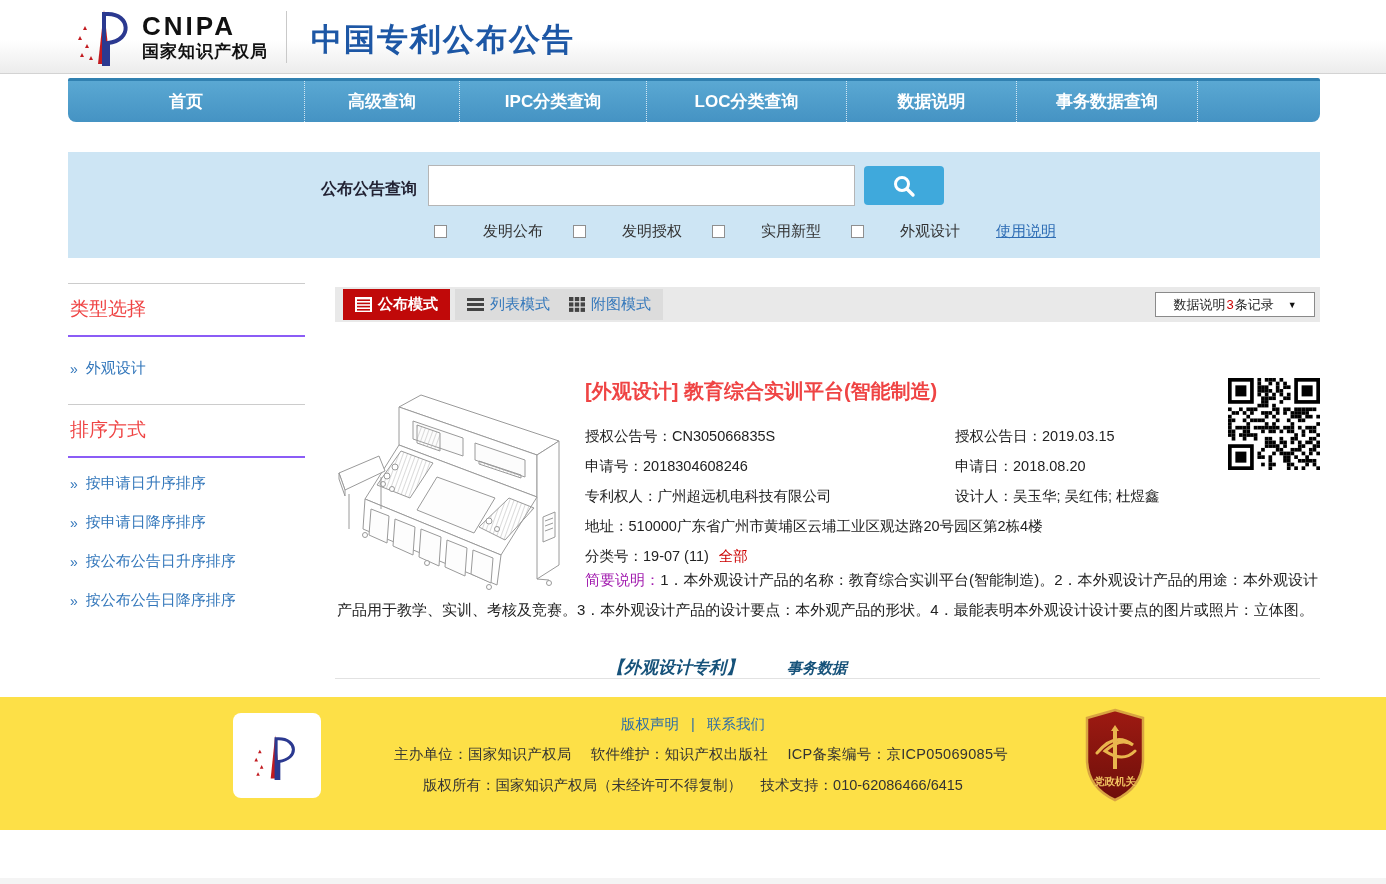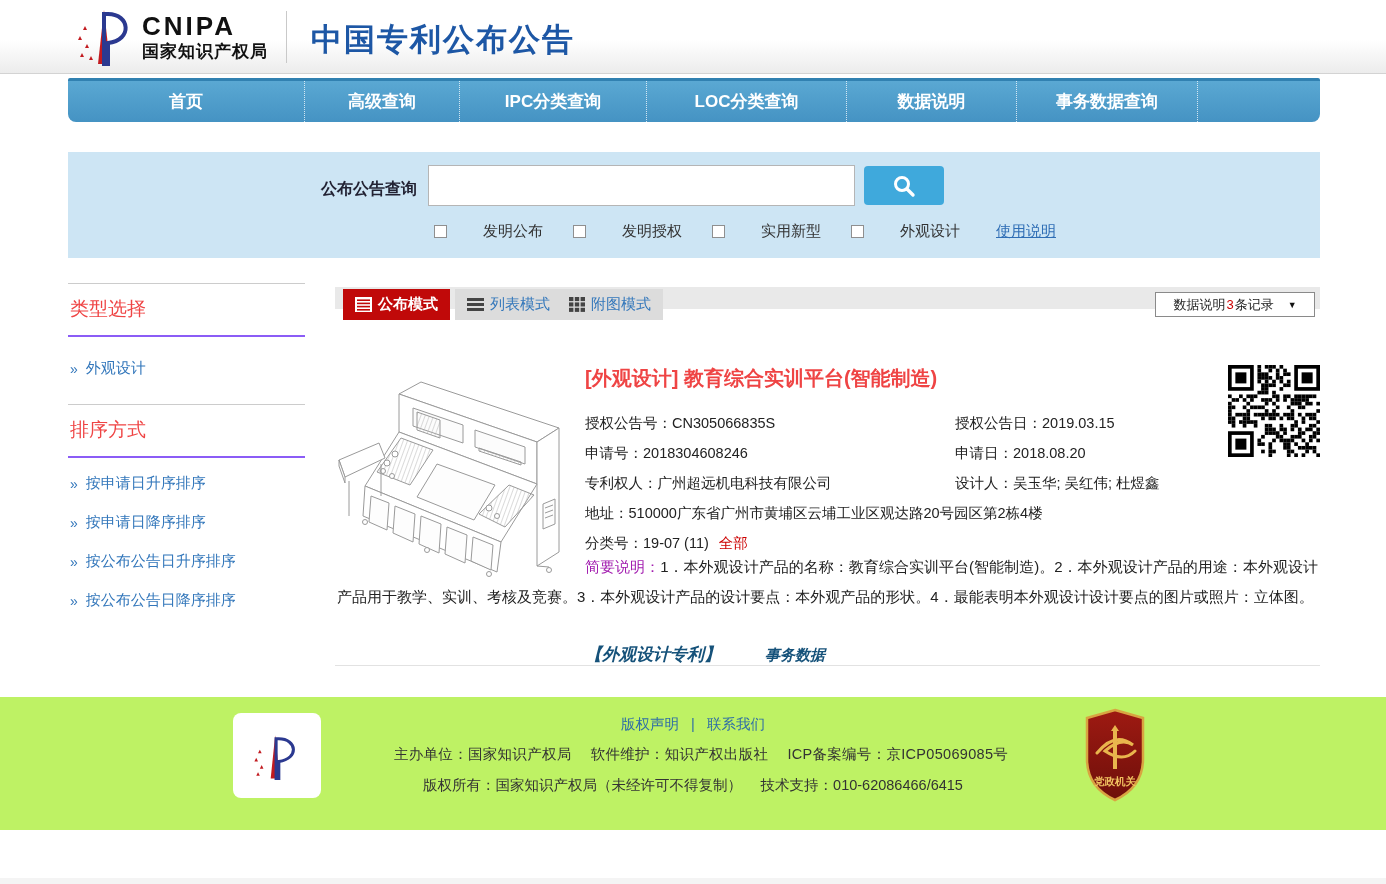--- a/index.html
+++ b/index.html
@@ -43,21 +43,21 @@
   .sidebar { position:absolute; left:68px; top:283px; width:237px; border-top:1px solid #ccc; }
   .side-heading { font-size:19px; color:#ef4444; padding:12px 2px 13px; border-bottom:2px solid #8b5cf6; }
   .side-links { padding:6px 0 10px; }
   .side-links.tall { border-bottom:1px solid #ccc; padding:12px 0 16px; }
   .side-link { display:flex; align-items:center; gap:8px; color:#3377bb; font-size:15px;
     padding:10px 2px; cursor:pointer; }
   .side-arrow { color:#3377bb; font-size:14px; }
 
   
   .main { position:absolute; left:335px; top:287px; width:985px; height:392px; }
-  .toolbar { position:relative; width:985px; height:22px; background:#e9e9e9; }
+  .toolbar { position:relative; width:985px; height:35px; background:#e9e9e9; }
   .mode-btn { position:absolute; top:2px; height:31px; display:flex; align-items:center; gap:6px;
     padding:0 12px; font-size:15px; cursor:pointer; border:none; }
   .mode-active { left:8px; background:#c00909; color:#fff; font-weight:bold; }
   .mode-list { left:120px; background:#dcdcdc; color:#3377bb; }
   .mode-fig { left:222px; background:#dcdcdc; color:#3377bb; }
   .page-size-select { position:absolute; right:5px; top:5px; width:160px; height:25px; background:#fff;
     border:1px solid #8a8a8a; font-size:13px; color:#222; display:flex; align-items:center;
     justify-content:center; cursor:pointer; }
   .red-count { color:#cc0000; padding:0 1px; }
   .select-caret { font-size:9px; color:#111; margin-left:14px; }
@@ -67,25 +67,25 @@
   .qr { position:absolute; left:893px; top:56px; width:92px; height:92px; background:#fff; }
   .details { position:absolute; left:250px; top:56px; width:735px; }
   .result-title { font-size:20px; font-weight:bold; color:#ef4444; margin-bottom:16px; cursor:pointer; }
   .field-row { display:flex; align-items:center; height:30px; font-size:14.5px; color:#222; }
   .col1 { width:370px; }
   .all-link { color:#cc0000; margin-left:10px; cursor:pointer; }
   .brief { position:absolute; left:2px; top:243px; width:981px; font-size:15px; line-height:30px;
     color:#222; text-indent:248px; text-align:justify; }
   .brief-label { color:#a21caf; }
   .result-links { position:absolute; left:250px; top:334px; display:flex; align-items:baseline; gap:44px; }
-  .link-patent { font-style:italic; font-weight:bold; font-size:17px; color:#16527a; cursor:pointer; }
+  .link-patent { font-style:italic; font-weight:bold; font-size:17px; color:#16527a; cursor:pointer;margin-left:22px; }
   .link-trans { font-style:italic; font-weight:bold; font-size:15px; color:#16527a; cursor:pointer; }
 
   
-  .footer { position:absolute; left:0; top:697px; width:1386px; height:133px; background:#bef264; }
+  .footer { position:absolute; left:0; top:697px; width:1386px; height:133px; background:#fde047; }
   .footer-logo-card { position:absolute; left:233px; top:16px; width:88px; height:85px; background:#fff;
     border-radius:8px; display:flex; align-items:center; justify-content:center; }
   .footer-center { position:absolute; left:0; top:18px; width:1386px; text-align:center; font-size:14.5px; color:#333; }
   .footer-line1 { margin-bottom:11px; }
   .footer-link { color:#2e6da6; cursor:pointer; }
   .footer-sep { color:#2e6da6; margin:0 8px; }
   .footer-line2 { margin-bottom:12px; letter-spacing:.3px;padding-left:16px; }
   .badge { position:absolute; left:1083px; top:10px; width:64px; height:96px; cursor:pointer; }
   .bottom-strip { position:absolute; left:0; top:878px; width:1386px; height:6px; background:#f4f4f4; }
 </style>

